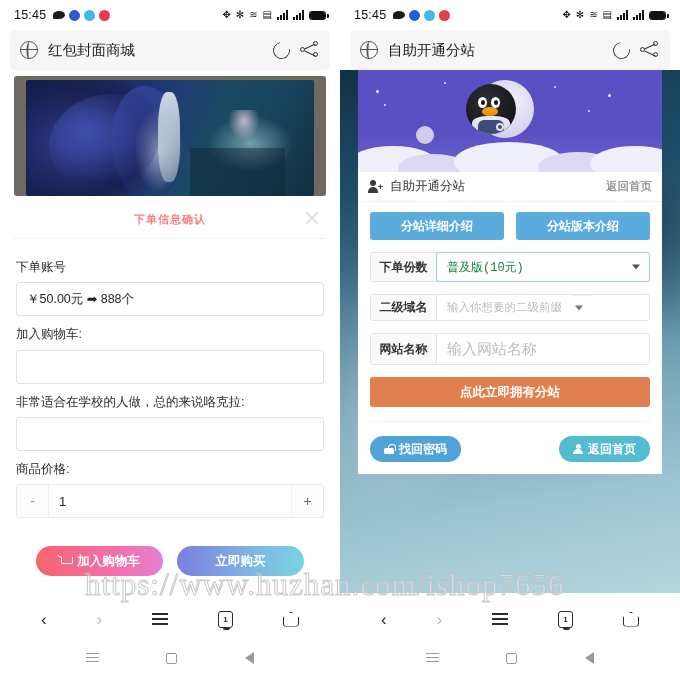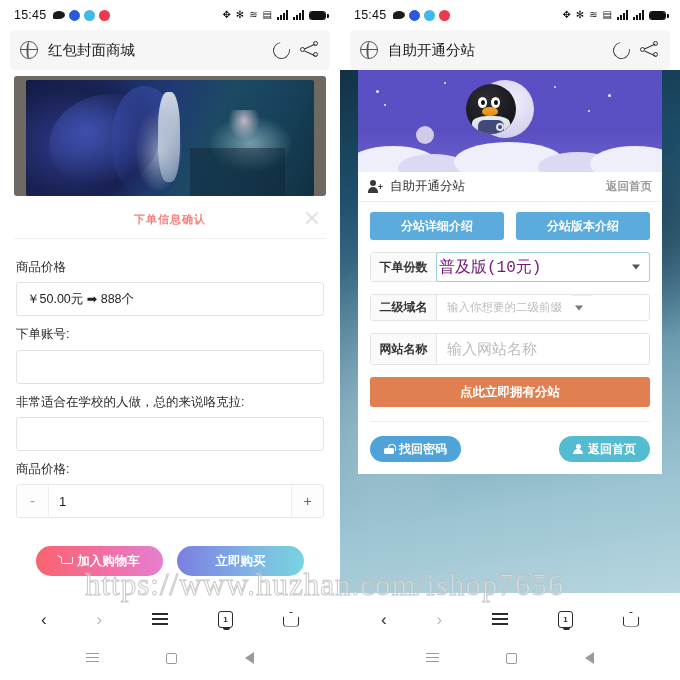--- a/index.html
+++ b/index.html
@@ -147,22 +147,22 @@
   .bh-title { font-size: 12.5px; color:#333; }
   .bh-link { margin-left:auto; font-size: 11.5px; color:#9a9a9a;font-weight:bold; }
 
   .rbody { padding: 10px 12px 12px; font-family: Liberation Mono, monospace; }
   .tw-row { display:flex; gap: 12px; }
   .tw-btn { flex:1; height: 28px; background:#5bacdd; border-radius: 3px; color:#fff;
             font-size: 12px; font-weight:700; display:flex; align-items:center; justify-content:center; }
   .fgroup { display:flex; margin-top: 12px; border:1px solid #e4e4e4; border-radius: 3px; background:#fff; }
   .faddon { width: 66px; display:flex; align-items:center; justify-content:center; font-size: 12px;
             color:#333; font-weight:700; background:#fafafa; border-right:1px solid #e4e4e4; }
-  .fselect { flex:1; position:relative; display:flex; align-items:center; padding: 0 2px; height: 30px;
-             font-size: 16px; color:#701a75; border:1px solid #9ecfe0; margin:-1px; border-radius:3px; background:#fff;}
+  .fselect { flex:1; position:relative; display:flex; align-items:center; padding: 0 10px; height: 30px;
+             font-size: 12px; color:#15803d; border:1px solid #9ecfe0; margin:-1px; border-radius:3px; background:#fff;}
   .caret { position:absolute; right: 9px; top: 50%; transform: translateY(-50%);
            width:0; height:0; border-left:4px solid transparent; border-right:4px solid transparent;
            border-top:5px solid #555; }
   .fgroup.two { align-items:stretch; }
   .fstack { flex:1; display:flex; flex-direction:row; }
   .fstack .cell { height: 25px; display:flex; align-items:center; padding: 0 10px; font-size: 11.5px;
                   color:#bdbdbd; position:relative; background:#fff; }
   .fstack .cell + .cell { border-top:1px solid #eee; }
   .fstack .caret { border-top-color:#777; }
   .ftext { flex:1; display:flex; align-items:center; padding: 0 10px; height: 30px; font-size: 15px; color:#bdbdbd; }
@@ -272,24 +272,24 @@
       </div>
     </div>
 
     <div class="card-title-wrap">
       <div class="card-title">下单信息确认</div>
       <span class="close-x"></span>
     </div>
 
     <div class="form">
 
-      <div class="flabel">商品价格</div>
+      <div class="flabel">下单账号</div>
       <div class="finput price-row">￥50.00元 ➡ 888个</div>
 
-      <div class="flabel">下单账号:</div>
+      <div class="flabel">加入购物车:</div>
       <div class="finput"></div>
 
       <div class="flabel">非常适合在学校的人做，总的来说咯克拉:</div>
       <div class="finput"></div>
 
       <div class="flabel">商品价格:</div>
       <div class="stepper">
         <div class="st-btn minus">-</div>
         <div class="st-val">1</div>
         <div class="st-btn plus">+</div>

